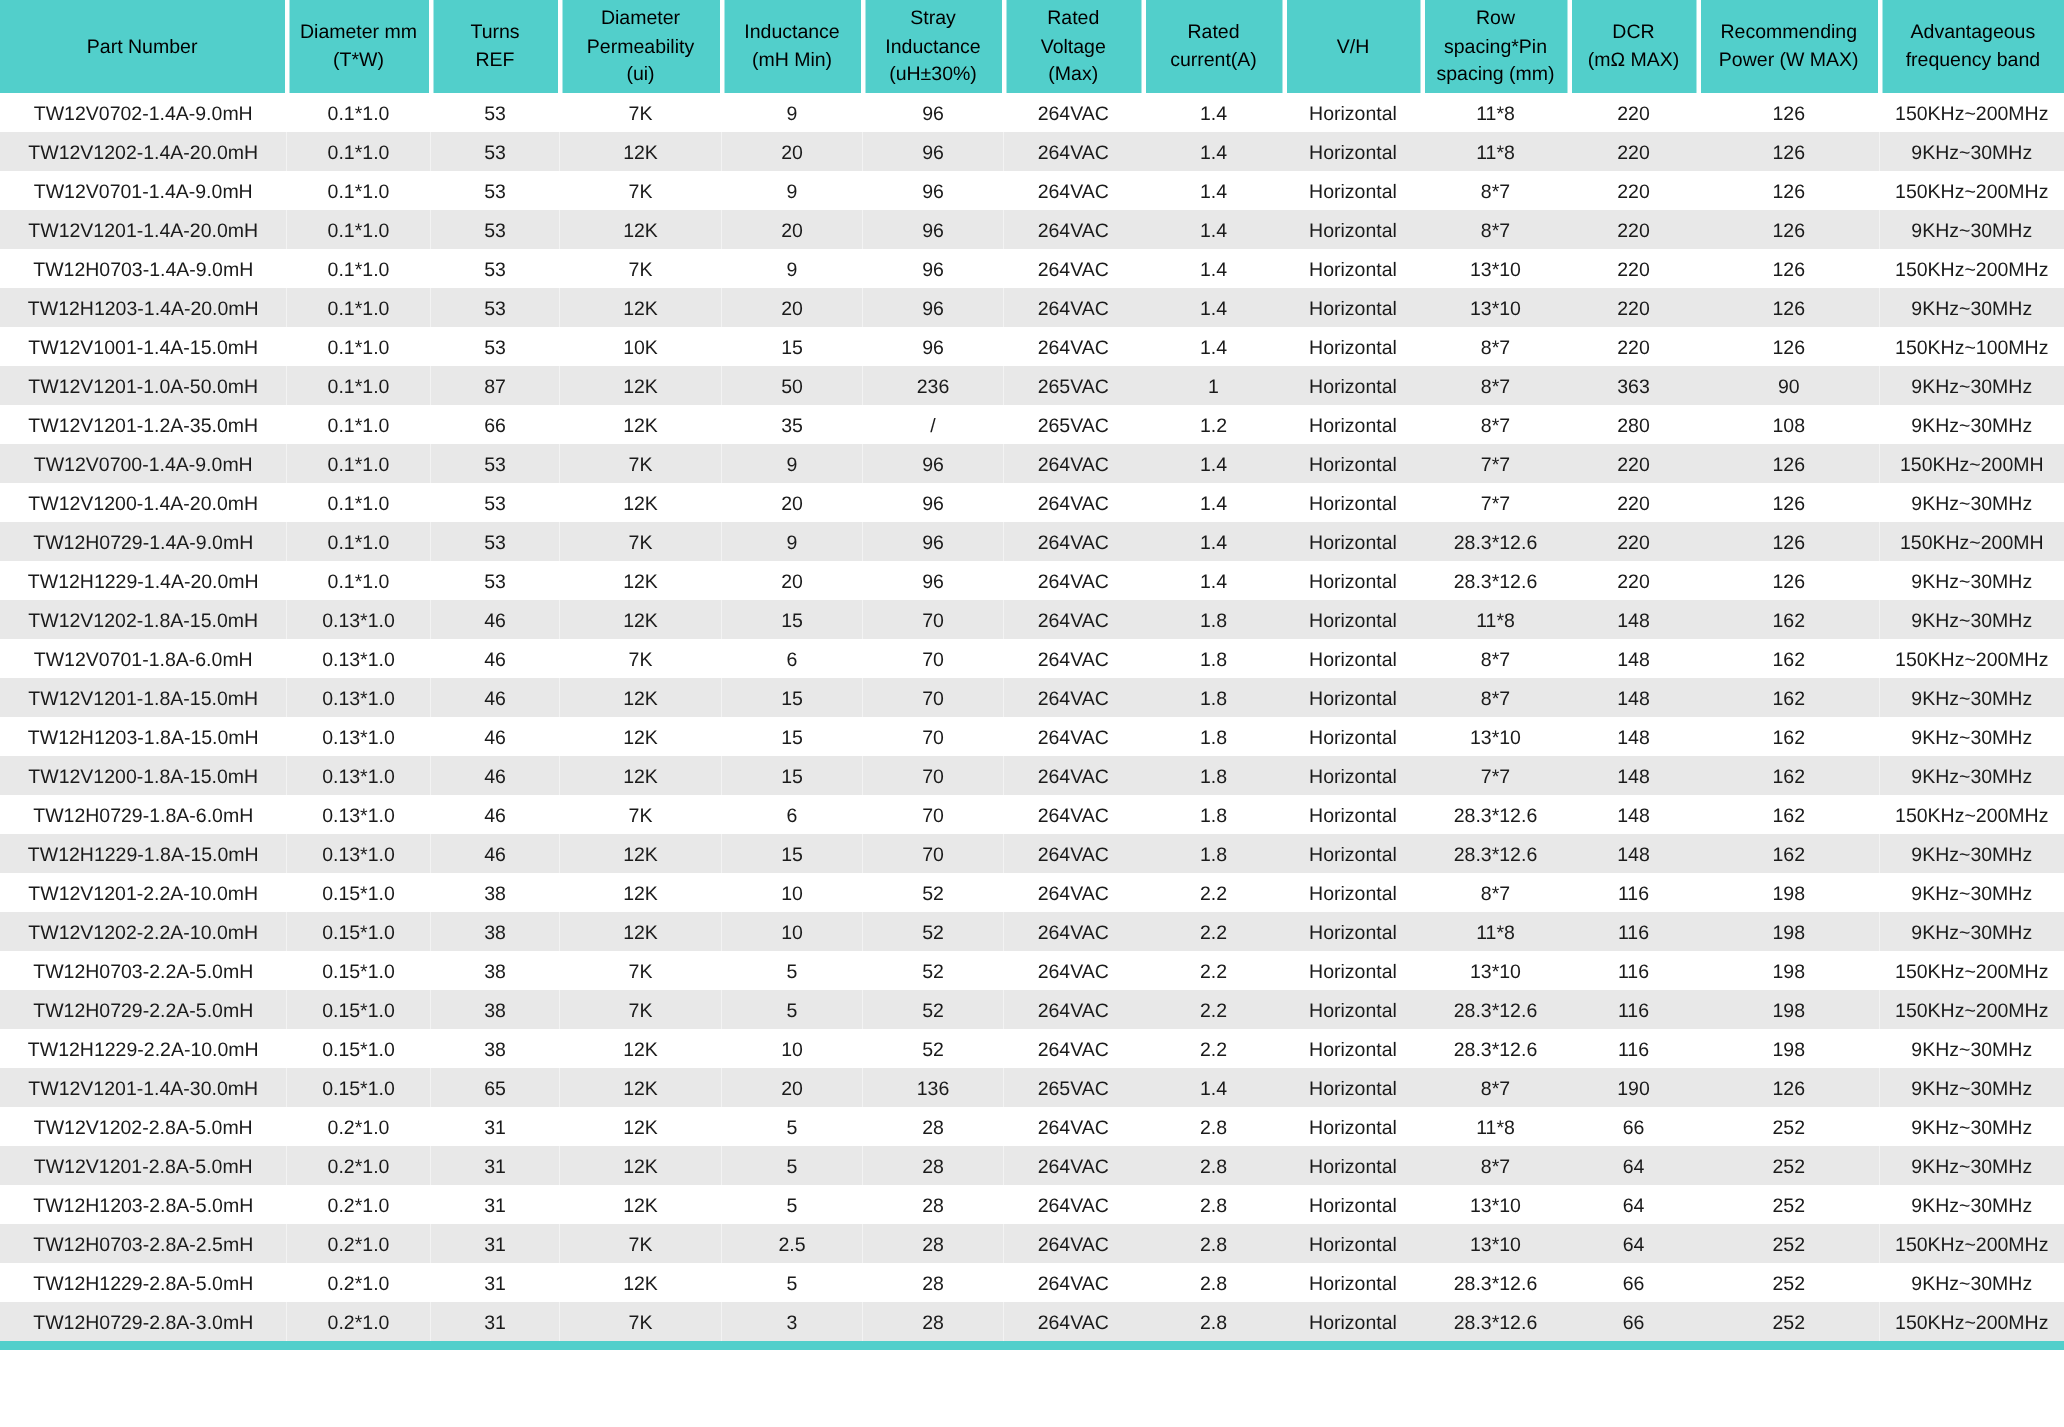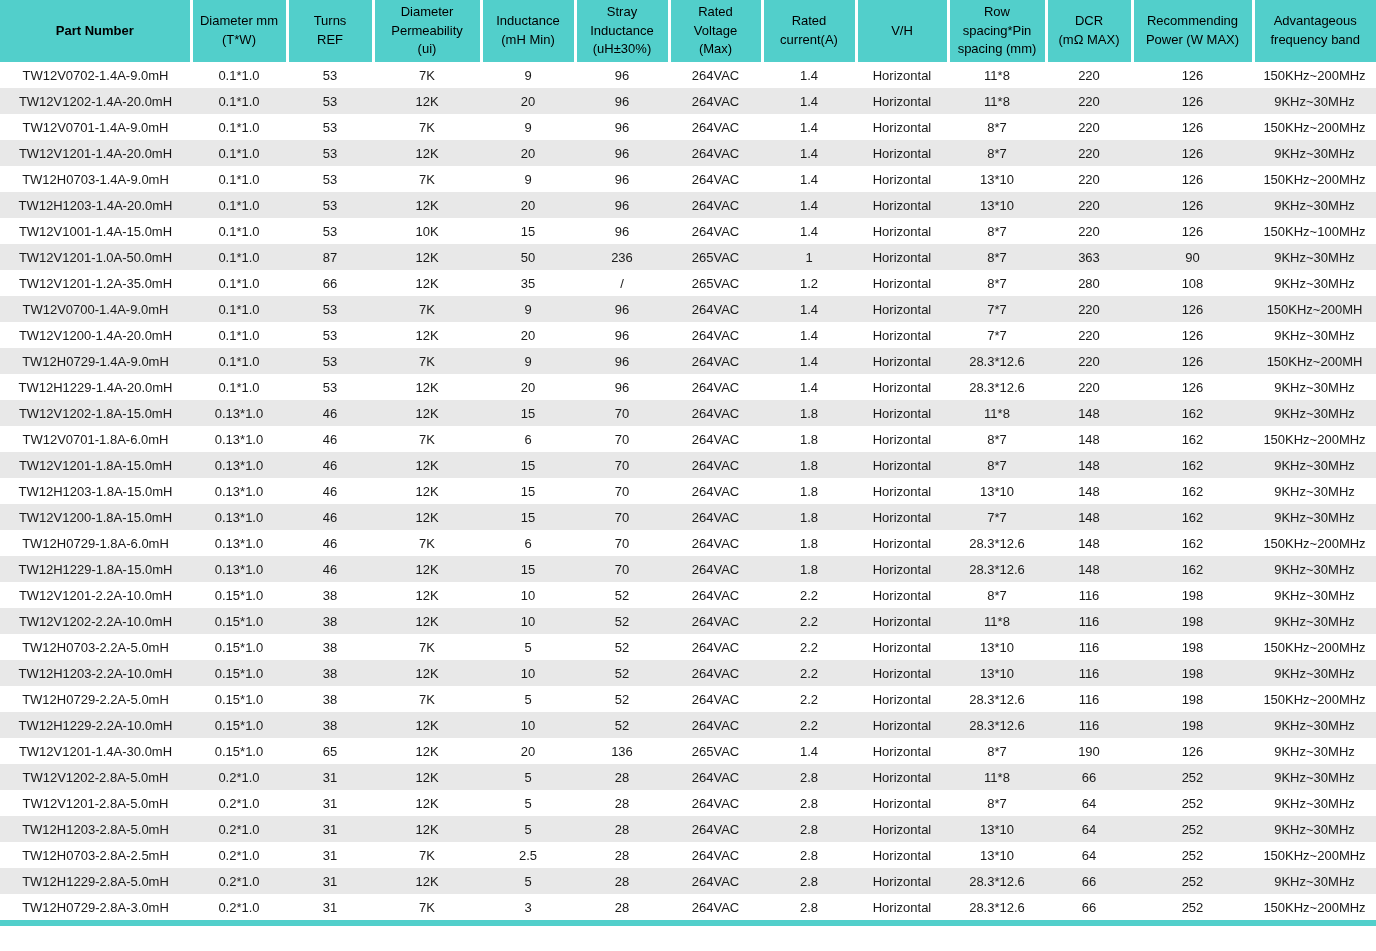--- a/index.html
+++ b/index.html
@@ -24,21 +24,21 @@
     font-weight: 400;
     text-align: center;
     vertical-align: middle;
     height: 62px;
     line-height: 1.45;
     white-space: pre-line;
     border-left: 3px solid #ffffff;
     padding: 0 2px;
     box-sizing: border-box;
   }
-  thead th:first-child { border-left: none; font-weight: bold; }
+  thead th:first-child { border-left: none; }
   tbody td {
     font-size: 13px;
     color: var(--text, #1A1A1A);
     text-align: center;
     vertical-align: middle;
     height: 26px;
     padding: 0 2px;
     box-sizing: border-box;
     white-space: nowrap;
     overflow: hidden;
@@ -457,35 +457,20 @@
           <td>52</td>
           <td>264VAC</td>
           <td>2.2</td>
           <td>Horizontal</td>
           <td>13*10</td>
           <td>116</td>
           <td>198</td>
           <td>150KHz~200MHz</td>
         </tr>
         <tr>
-          <td>TW12H1203-2.2A-10.0mH</td>
-          <td>0.15*1.0</td>
-          <td>38</td>
-          <td>12K</td>
-          <td>10</td>
-          <td>52</td>
-          <td>264VAC</td>
-          <td>2.2</td>
-          <td>Horizontal</td>
-          <td>13*10</td>
-          <td>116</td>
-          <td>198</td>
-          <td>9KHz~30MHz</td>
-        </tr>
-        <tr>
           <td>TW12H0729-2.2A-5.0mH</td>
           <td>0.15*1.0</td>
           <td>38</td>
           <td>7K</td>
           <td>5</td>
           <td>52</td>
           <td>264VAC</td>
           <td>2.2</td>
           <td>Horizontal</td>
           <td>28.3*12.6</td>

